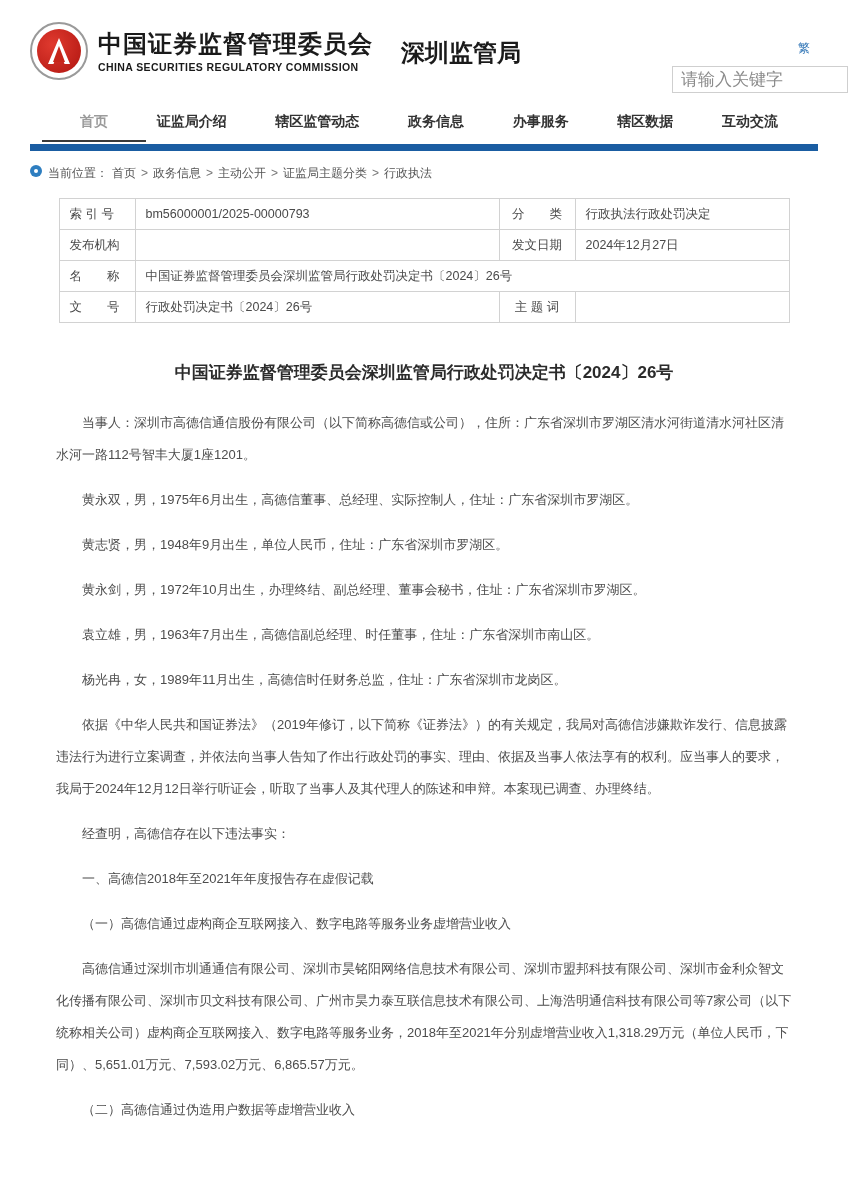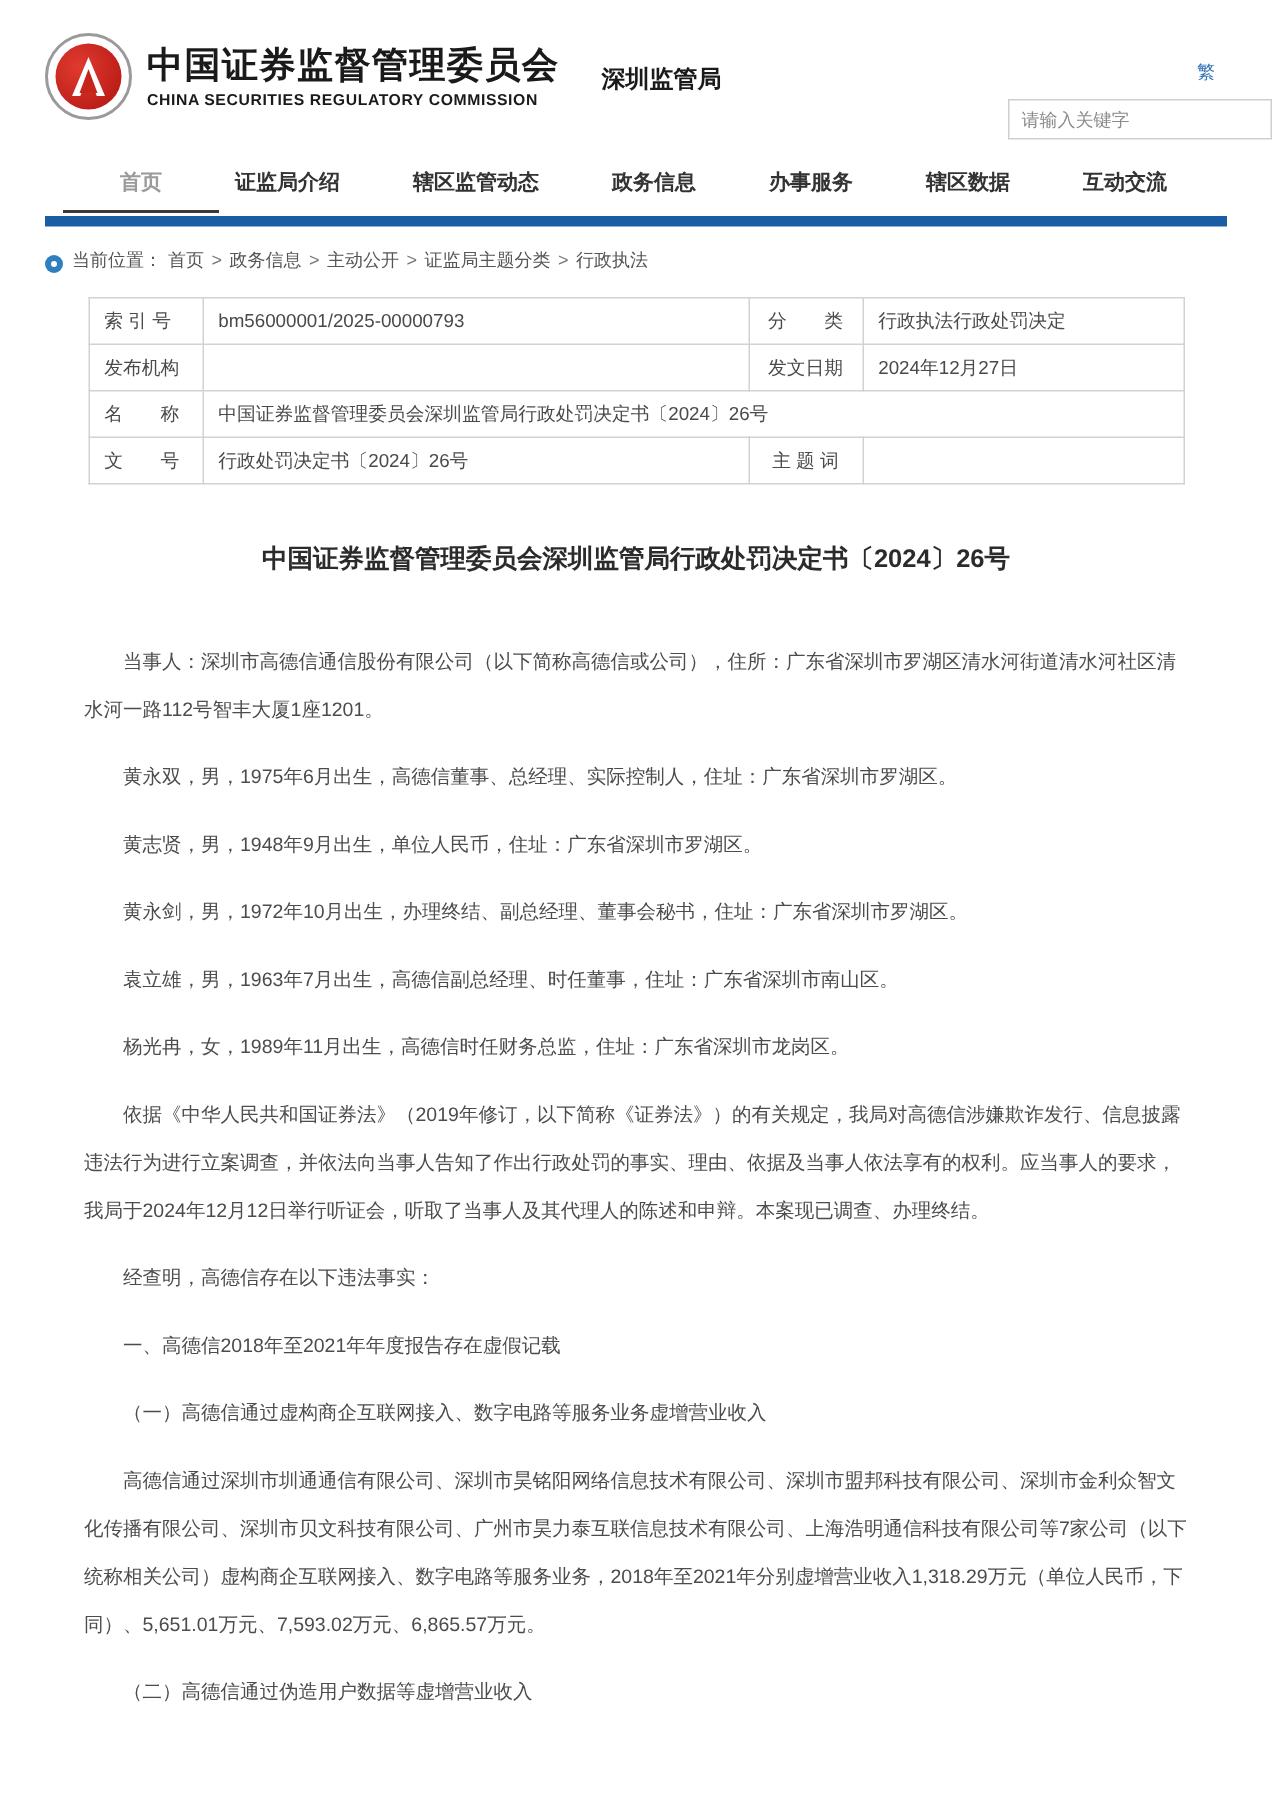--- a/index.html
+++ b/index.html
@@ -15,53 +15,53 @@
   .header { height:96px; padding-top:22px; position:relative; }
   .header-inner { display:flex; align-items:center; }
   .emblem { width:58px; height:58px; flex:0 0 58px; position:relative; }
   .emblem .ring { position:absolute; inset:0; border-radius:50%; border:2px solid #9a9a9a; background:#fff; }
   .emblem .disc { position:absolute; left:7px; top:7px; width:44px; height:44px; border-radius:50%;
                   background:radial-gradient(circle at 35% 35%, #e03a2f, #b01510); }
   .emblem .glyph { position:absolute; left:0; top:0; width:58px; height:58px; }
   .org-block { margin-left:10px; }
   .org-cn { font-size:24px; font-weight:bold; color:#1a1a1a; letter-spacing:1px; line-height:30px; }
   .org-en { font-size:10.5px; font-weight:bold; color:#1a1a1a; letter-spacing:.4px; margin-top:2px; }
-  .bureau { font-size:16px; font-weight:bold; color:#1a1a1a; margin-left:28px; align-self:center; padding-top:4px; }
+  .bureau { font-size:24px; font-weight:bold; color:#1a1a1a; margin-left:28px; align-self:center; padding-top:4px; }
   .search-box { position:absolute; top:66px; right:-30px; width:176px; height:27px;
-                border:1px solid #cfcfcf; background:#fff; font-size:12px; color:#000000;
+                border:1px solid #cfcfcf; background:#fff; font-size:17px; color:#000000;
                 padding:0 8px; outline:none; }
   .search-box::placeholder { color:#8b8b8b; }
 
   
   .nav { margin-top:14px; position:relative; }
   .nav-row { display:flex; justify-content:space-between; padding:0 40px 0 50px; height:34px; align-items:center; }
   .nav-item { font-size:14px; font-weight:bold; color:#333; cursor:pointer; position:relative; padding-bottom:10px; }
   .nav-item.active { color:#9b9b9b; }
   .nav-item.active::after { content:""; position:absolute; left:-38px; right:-38px; bottom:-1px; height:2px; background:#3a3a3a; }
   .nav-bar { height:7px; background:#1a5da2; width:100%; }
 
   
-  .breadcrumb { display:flex; align-items:flex-end; margin-top:14px; font-size:12px; color:#555; }
+  .breadcrumb { display:flex; align-items:flex-start; margin-top:14px; font-size:12px; color:#555; }
   .pin-icon { width:12px; height:12px; border-radius:50%; background:#2e7ec0; position:relative; margin-right:6px; flex:0 0 12px; }
   .pin-icon::after { content:""; position:absolute; left:4px; top:4px; width:4px; height:4px; border-radius:50%; background:#fff; }
   .crumb { color:#555; cursor:pointer; }
   .crumb-sep { margin:0 5px; color:#777; }
   .crumb-prefix { margin-right:4px; }
 
   
   .meta-table { width:730px; margin:16px auto 0 auto; border-collapse:collapse; table-layout:fixed; }
   .meta-table td { border:1px solid #d2d2d2; height:31px; font-size:12.5px; color:#4a4a4a; padding:2px 10px; }
   .meta-table td.label { width:76px; white-space:nowrap; }
   .meta-table td.v1 { width:364px; }
   .meta-table td.label2 { width:76px;text-align:center; }
   .meta-table td.v2 { width:214px; }
 
   
   .doc-title { margin-top:38px; text-align:center; font-size:17px; font-weight:bold; color:#2b2b2b; }
-  .doc-body { width:736px; margin:41px auto 0 auto; }
+  .doc-body { width:736px; margin:23px auto 0 auto; }
   .doc-body p { font-size:13px; line-height:32px; color:#4c4c4c; text-indent:2em; margin:13px 0;
                 font-family:"Liberation Sans","DejaVu Sans",sans-serif; }
 </style>
 </head>
 <body>
 
 <span class="lang-toggle">繁</span>
 
 <div class="container">
 

